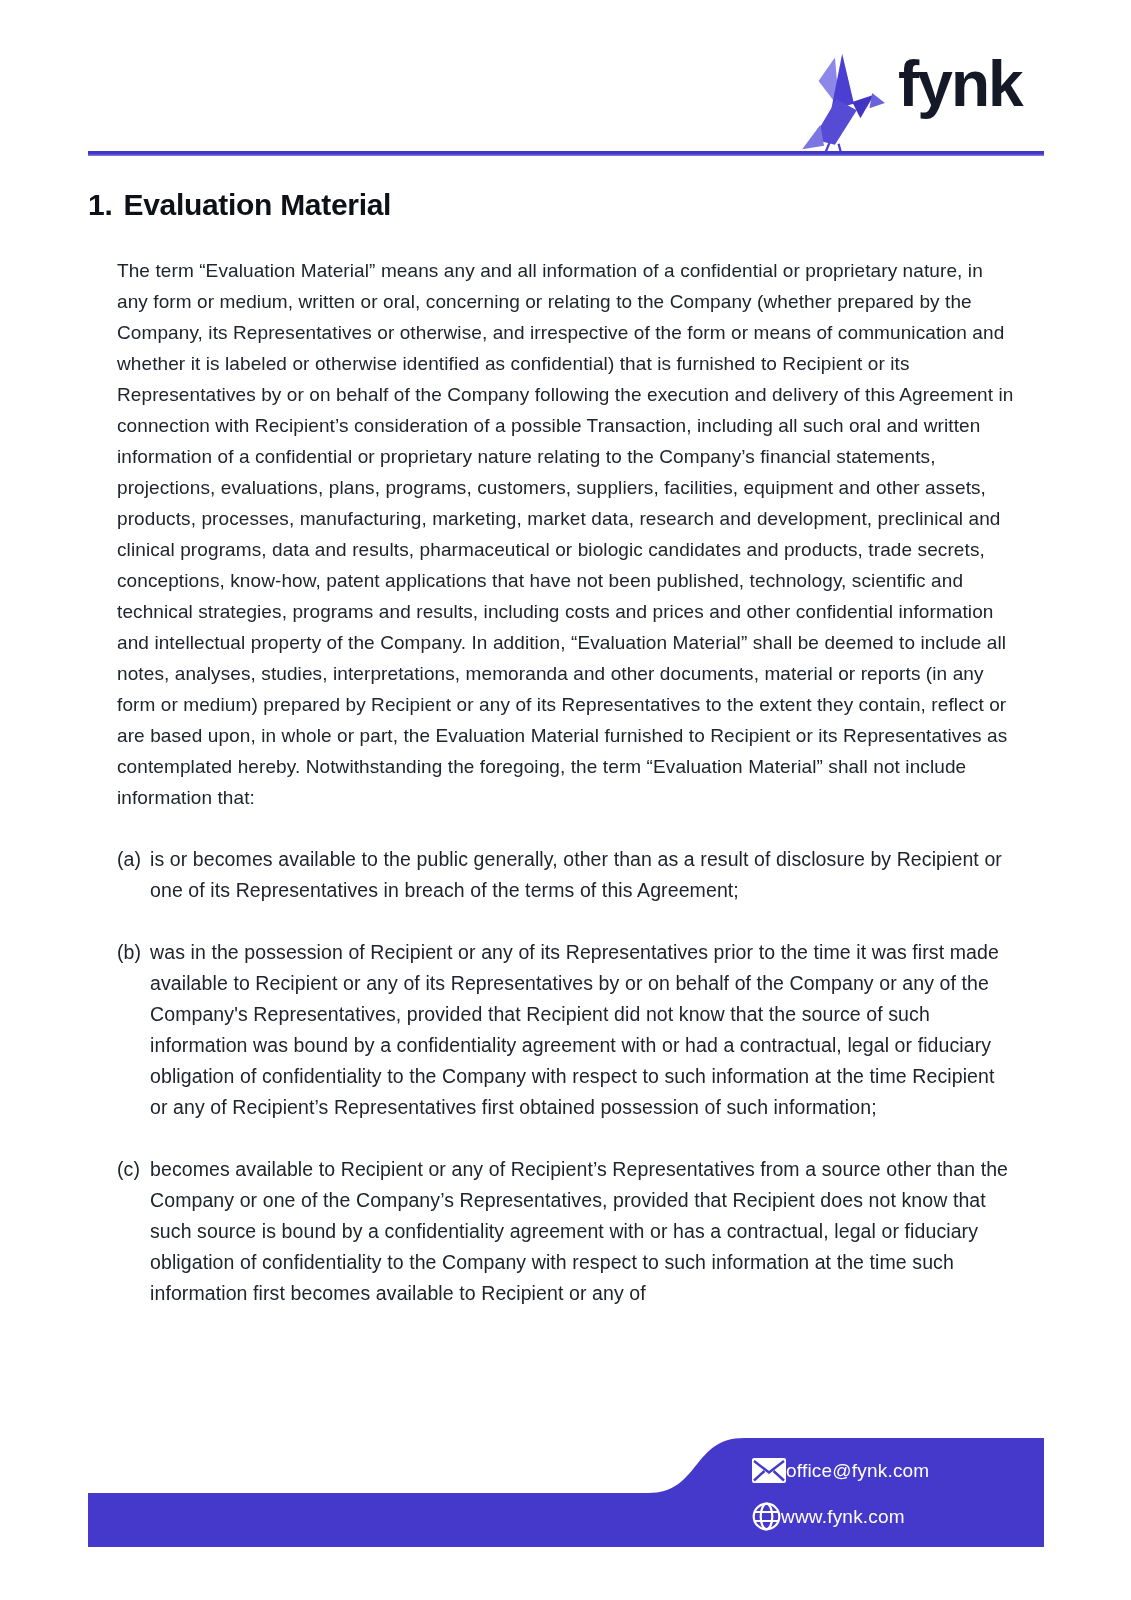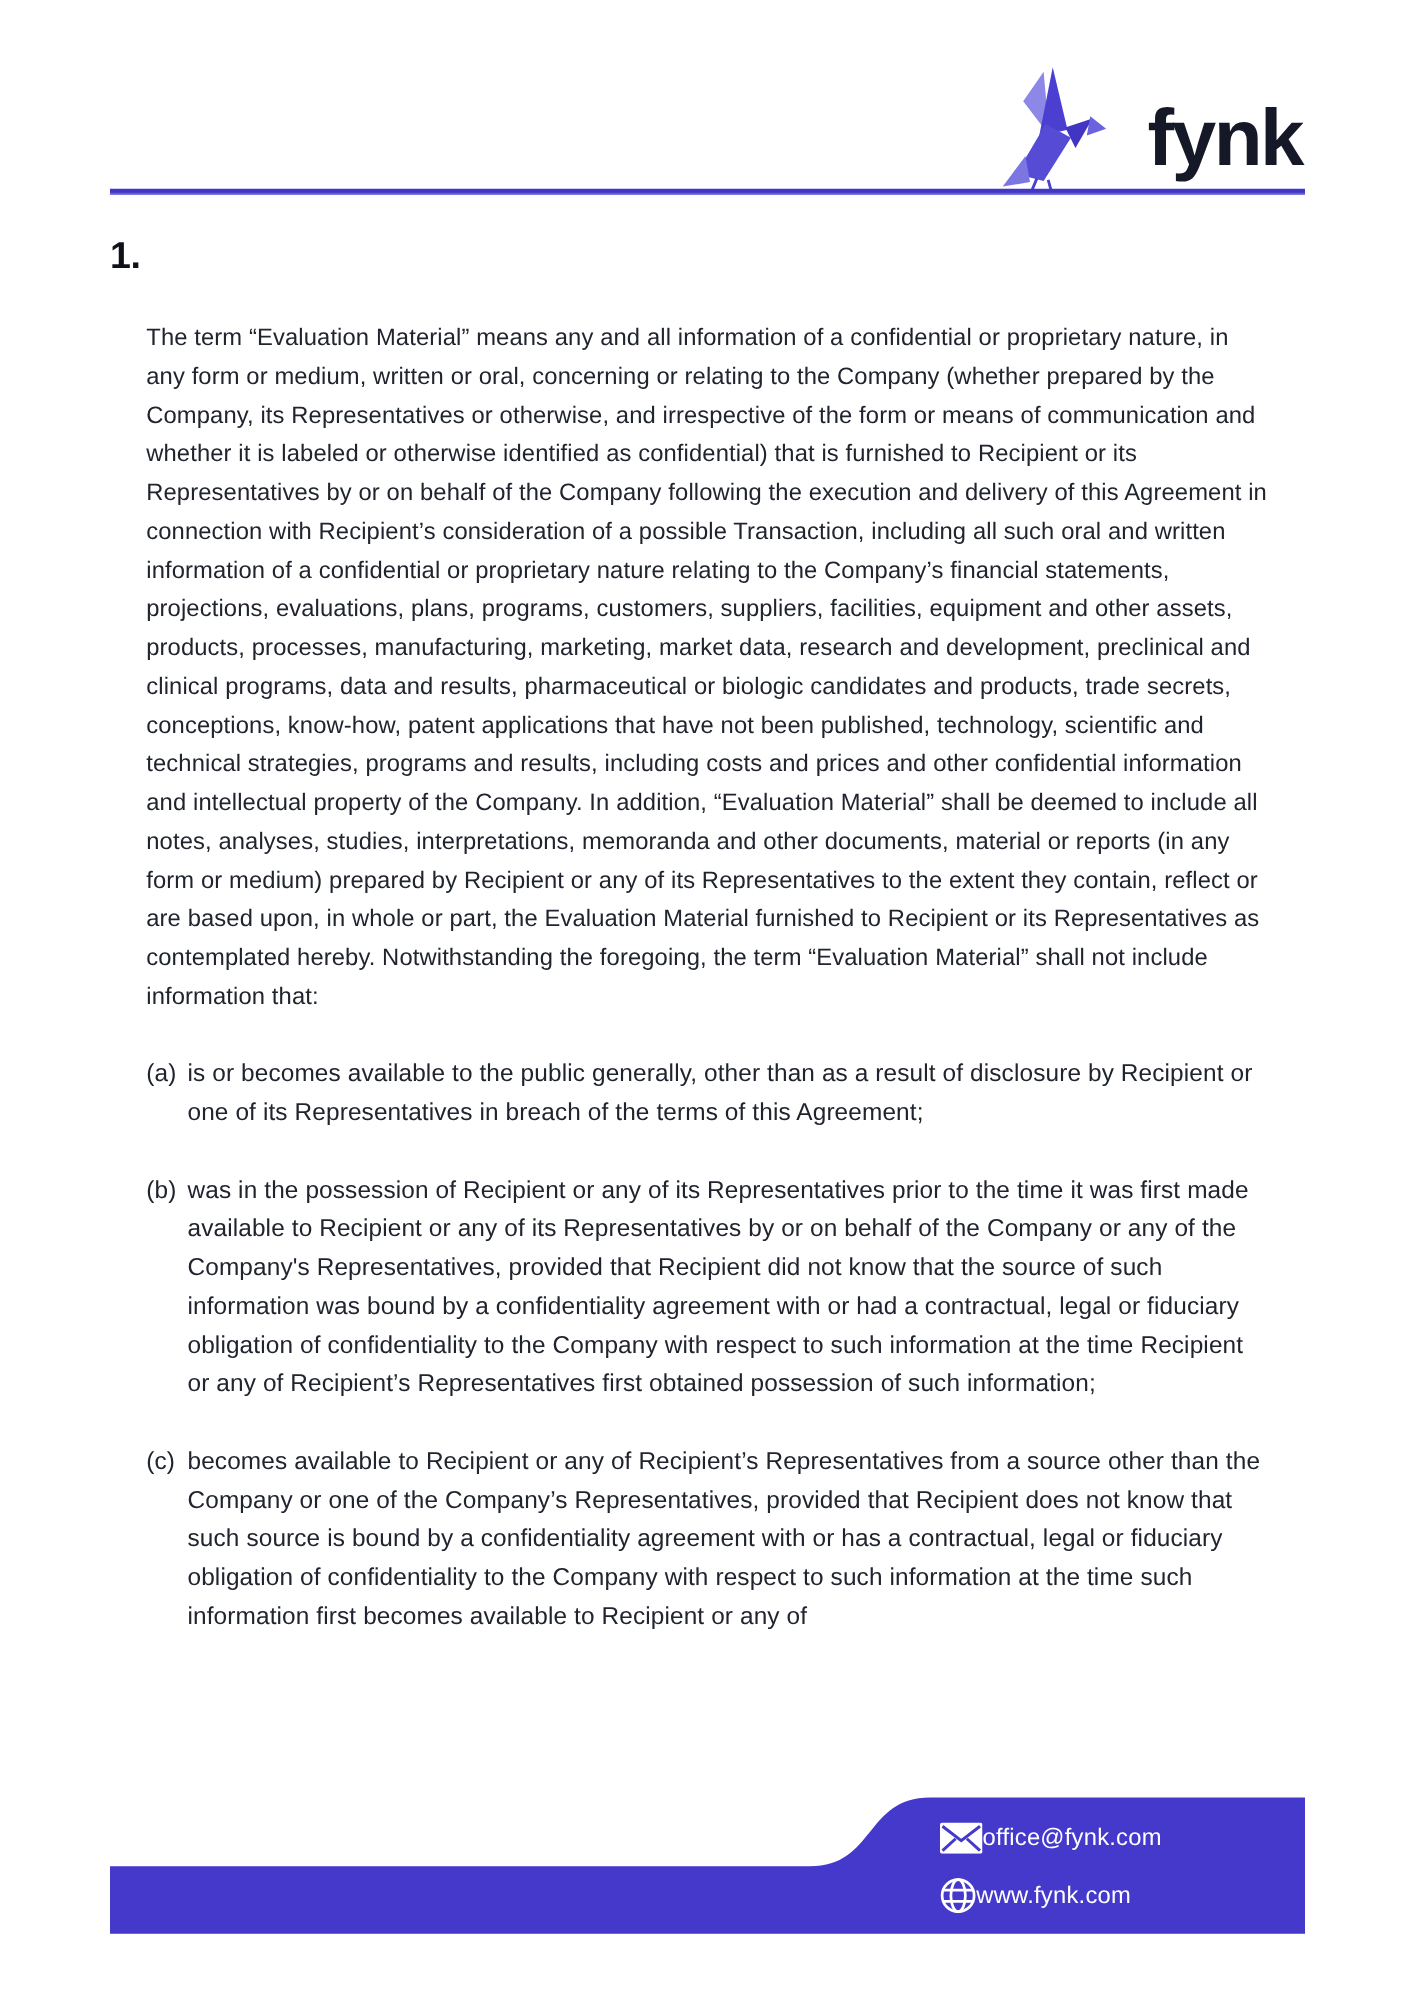--- a/index.html
+++ b/index.html
@@ -15,21 +15,21 @@
   }
 
   
   .header-info {
     position:absolute; left:117px; top:60px;
     font-size:17.5px; line-height:27px;
     color:#272c38;
   }
   .logo {
     position:absolute; left:798px; top:52px;
-    display:flex; align-items:flex-end; gap:28px;
+    display:flex; align-items:flex-start; gap:8px;
   }
   .logo-bird { width:92px; height:100px; }
   .logo-text {
     font-size:64px; font-weight:700; letter-spacing:-2px;
     color:#141827; line-height:1;
     padding-bottom:10px;
   }
   .divider {
     position:absolute; left:88px; top:151px;
     width:956px; height:5px;
@@ -85,20 +85,21 @@
       <path d="M34 100 L29 112 M44 101 L47 112" stroke="#4a3fd0" stroke-width="2.5" fill="none"></path>
     </svg>
     <div class="logo-text">fynk</div>
   </div>
 
   <div class="divider"></div>
 
   <div class="content">
     <div class="section-title">
       <span>1.</span>
+      <span>Evaluation Material</span>
     </div>
 
     <p class="body-copy">The term “Evaluation Material” means any and all information of a confidential or proprietary nature, in any form or medium, written or oral, concerning or relating to the Company (whether prepared by the Company, its Representatives or otherwise, and irrespective of the form or means of communication and whether it is labeled or otherwise identified as confidential) that is furnished to Recipient or its Representatives by or on behalf of the Company following the execution and delivery of this Agreement in connection with Recipient’s consideration of a possible Transaction, including all such oral and written information of a confidential or proprietary nature relating to the Company’s financial statements, projections, evaluations, plans, programs, customers, suppliers, facilities, equipment and other assets, products, processes, manufacturing, marketing, market data, research and development, preclinical and clinical programs, data and results, pharmaceutical or biologic candidates and products, trade secrets, conceptions, know-how, patent applications that have not been published, technology, scientific and technical strategies, programs and results, including costs and prices and other confidential information and intellectual property of the Company. In addition, “Evaluation Material” shall be deemed to include all notes, analyses, studies, interpretations, memoranda and other documents, material or reports (in any form or medium) prepared by Recipient or any of its Representatives to the extent they contain, reflect or are based upon, in whole or part, the Evaluation Material furnished to Recipient or its Representatives as contemplated hereby. Notwithstanding the foregoing, the term “Evaluation Material” shall not include information that:</p>
 
     <div class="clause-list">
       <div class="clause-item">
         <span class="clause-label">(a)</span>
         <span class="clause-text">is or becomes available to the public generally, other than as a result of disclosure by Recipient or one of its Representatives in breach of the terms of this Agreement;</span>
       </div>
       <div class="clause-item">

